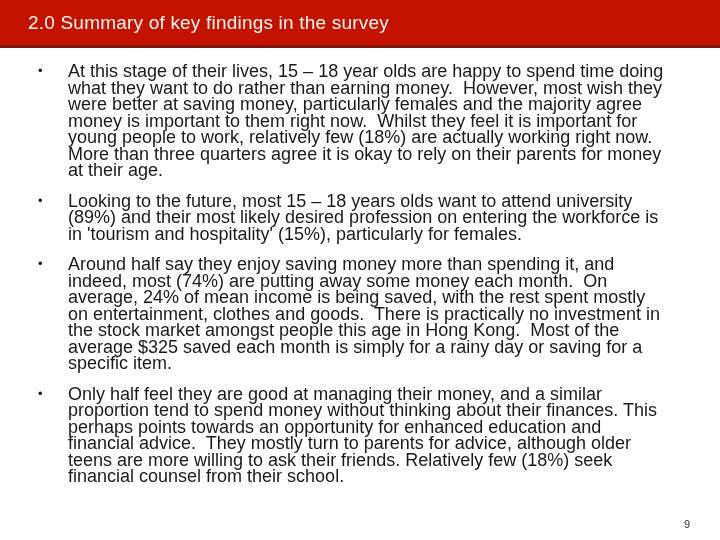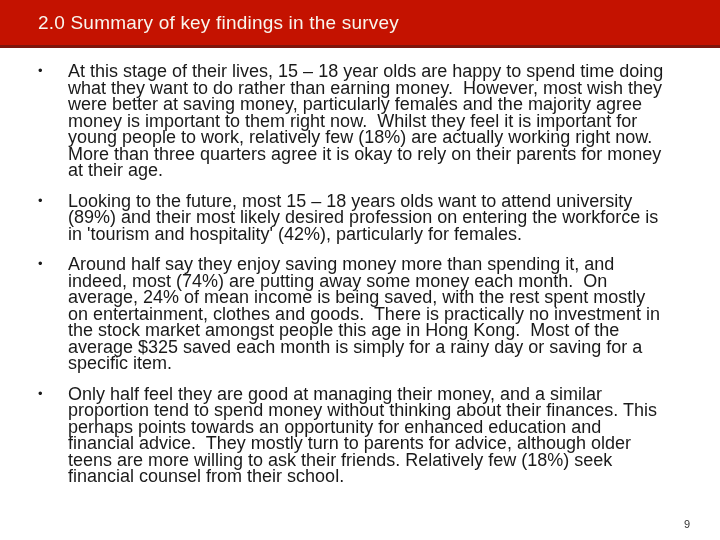--- a/index.html
+++ b/index.html
@@ -19,21 +19,21 @@
     font-family: "Liberation Sans", sans-serif;
     overflow: hidden;
   }
   .header {
     width: 100%;
     height: 48px;
     background: var(--header-bg);
     border-bottom: 3px solid var(--header-border);
     display: flex;
     align-items: center;
-    padding-left: 38px;
+    padding-left: 28px;
   }
   .header h1 {
     font-size: 19px;
     font-weight: normal;
     letter-spacing: 0.2px;
     color: var(--title-color);
   }
   .content {
     padding: 15px 54px 0 38px;
   }
@@ -75,21 +75,21 @@
   </div>
 
   <div class="content">
     <ul class="bullet-list">
       <li class="bullet-item">
         <span class="bullet-marker">•</span>
         <span class="bullet-text">At this stage of their lives, 15 – 18 year olds are happy to spend time doing what they want to do rather than earning money.  However, most wish they were better at saving money, particularly females and the majority agree money is important to them right now.  Whilst they feel it is important for young people to work, relatively few (18%) are actually working right now.  More than three quarters agree it is okay to rely on their parents for money at their age.</span>
       </li>
       <li class="bullet-item">
         <span class="bullet-marker">•</span>
-        <span class="bullet-text">Looking to the future, most 15 – 18 years olds want to attend university (89%) and their most likely desired profession on entering the workforce is in 'tourism and hospitality' (42%), particularly for females.</span>
+        <span class="bullet-text">Looking to the future, most 15 – 18 years olds want to attend university (89%) and their most likely desired profession on entering the workforce is in 'tourism and hospitality' (15%), particularly for females.</span>
       </li>
       <li class="bullet-item">
         <span class="bullet-marker">•</span>
         <span class="bullet-text">Around half say they enjoy saving money more than spending it, and indeed, most (74%) are putting away some money each month.  On average, 24% of mean income is being saved, with the rest spent mostly on entertainment, clothes and goods.  There is practically no investment in the stock market amongst people this age in Hong Kong.  Most of the average $325 saved each month is simply for a rainy day or saving for a specific item.</span>
       </li>
       <li class="bullet-item">
         <span class="bullet-marker">•</span>
         <span class="bullet-text">Only half feel they are good at managing their money, and a similar proportion tend to spend money without thinking about their finances. This perhaps points towards an opportunity for enhanced education and financial advice.  They mostly turn to parents for advice, although older teens are more willing to ask their friends. Relatively few (18%) seek financial counsel from their school.</span>
       </li>
     </ul>

